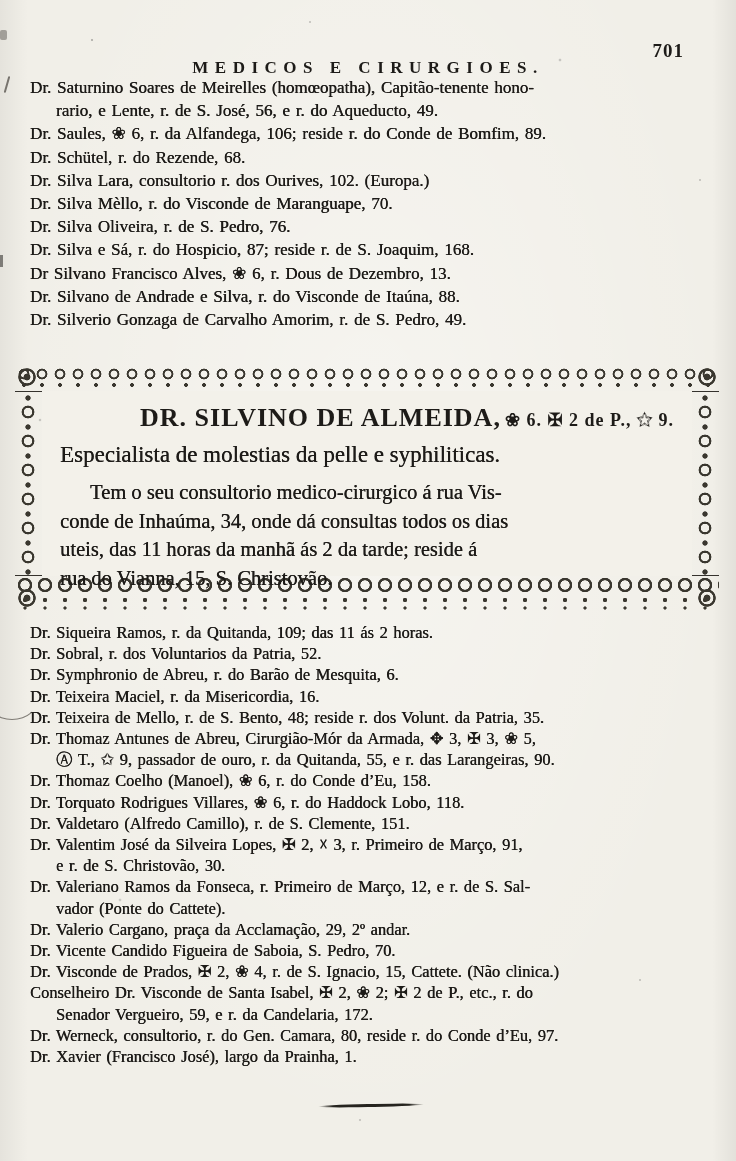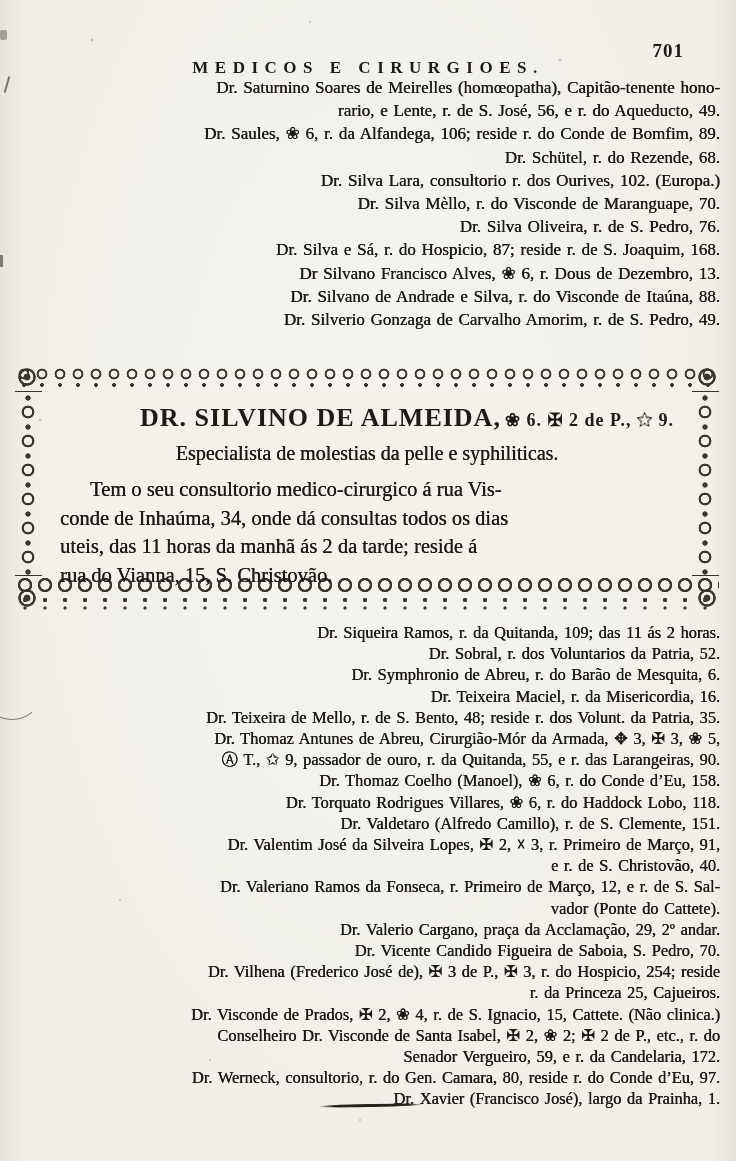--- a/index.html
+++ b/index.html
@@ -34,21 +34,21 @@
   
   .hdr-title{position:absolute;top:38px;left:0;width:736px;text-align:center;
     font-weight:700;font-size:17px;letter-spacing:6.5px;margin-top:20px;}
   .hdr-page{position:absolute;top:40px;right:52px;font-weight:700;font-size:19px;letter-spacing:1px;}
   
   .dir{position:absolute;left:30px;right:16px;font-size:17px;
     text-shadow:0.35px 0 0 currentColor; word-spacing:1.5px;}
   .dir-top{top:76px;line-height:23.2px;}
   .dir-bottom{top:622px;line-height:21.2px;font-size:16.4px;}
   .entry{margin:0;}
-  .line{white-space:nowrap;text-align:right;}
+  .line{white-space:nowrap;}
   .line.cont{padding-left:26px;}
   
   .ad{position:absolute;top:366px;left:15px;width:704px;height:247px;}
   .ad-top,.ad-bottom{position:absolute;left:0;right:0;}
   .ad-top{top:0;height:25px;border-bottom:1.5px solid #35322d;
     background-image:
       radial-gradient(circle at 9px 8px, rgba(0,0,0,0) 3.2px, #3a372f 3.7px 5.1px, rgba(0,0,0,0) 5.7px),
       radial-gradient(circle 2px at 9px 19px, #3a372f 1.6px, rgba(0,0,0,0) 2.2px);
     background-size:18px 25px;}
   .ad-bottom{bottom:0;height:37px;border-top:1.5px solid #35322d;
@@ -67,21 +67,21 @@
   .ad-corner{position:absolute;width:26px;height:26px;
     background:radial-gradient(circle at 50% 50%, #3a372f 3px, rgba(0,0,0,0) 3.8px),
       radial-gradient(circle at 50% 50%, rgba(0,0,0,0) 6px, #3a372f 6.6px 8.4px, rgba(0,0,0,0) 9px);}
   .c-tl{top:-2px;left:-1px;} .c-tr{top:-2px;right:-1px;}
   .c-bl{bottom:2px;left:-1px;} .c-br{bottom:2px;right:-1px;}
   .ad-inner{position:absolute;left:27px;right:27px;top:25px;bottom:37px;
     background:#f3f1ea;padding:10px 18px 0 18px;box-sizing:border-box;}
   .ad-titlerow{text-align:right;white-space:nowrap;margin-top:2px;}
   .ad-title{font-weight:700;font-size:26px;letter-spacing:1px;}
   .ad-honors{font-weight:700;font-size:18px;letter-spacing:1px;}
-  .ad-subtitle{text-align:center;font-size:20px;margin-top:9px;
+  .ad-subtitle{font-size:23px;margin-top:9px;
     text-shadow:0.3px 0 0 currentColor;}
   .ad-body{margin-top:10px;font-size:20.5px;line-height:28.5px;
     text-shadow:0.3px 0 0 currentColor;}
   .ad-body .bline{white-space:nowrap;}
   .ad-body .bline.indent{padding-left:30px;}
   
   .end-rule{position:absolute;top:1104px;left:318px;width:106px;height:3.2px;
     background:linear-gradient(90deg, rgba(0,0,0,0), #26241f 14%, #26241f 86%, rgba(0,0,0,0));
     border-radius:50%;transform:rotate(-1.2deg);}
   
@@ -184,35 +184,31 @@
         <div class="line">Dr. Thomaz Coelho (Manoel), ❀ 6, r. do Conde d’Eu, 158.</div>
       </div>
       <div class="entry">
         <div class="line">Dr. Torquato Rodrigues Villares, ❀ 6, r. do Haddock Lobo, 118.</div>
       </div>
       <div class="entry">
         <div class="line">Dr. Valdetaro (Alfredo Camillo), r. de S. Clemente, 151.</div>
       </div>
       <div class="entry">
         <div class="line">Dr. Valentim José da Silveira Lopes, ✠ 2, ☓ 3, r. Primeiro de Março, 91,</div>
-        <div class="line cont">e r. de S. Christovão, 40.</div>
+        <div class="line cont">e r. de S. Christovão, 30.</div>
       </div>
       <div class="entry">
         <div class="line">Dr. Valeriano Ramos da Fonseca, r. Primeiro de Março, 12, e r. de S. Sal-</div>
         <div class="line cont">vador (Ponte do Cattete).</div>
       </div>
       <div class="entry">
         <div class="line">Dr. Valerio Cargano, praça da Acclamação, 29, 2º andar.</div>
       </div>
       <div class="entry">
         <div class="line">Dr. Vicente Candido Figueira de Saboia, S. Pedro, 70.</div>
-      </div>
-      <div class="entry">
-        <div class="line">Dr. Vilhena (Frederico José de), ✠ 3 de P., ✠ 3, r. do Hospicio, 254; reside</div>
-        <div class="line cont">r. da Princeza 25, Cajueiros.</div>
       </div>
       <div class="entry">
         <div class="line">Dr. Visconde de Prados, ✠ 2, ❀ 4, r. de S. Ignacio, 15, Cattete. (Não clinica.)</div>
       </div>
       <div class="entry">
         <div class="line">Conselheiro Dr. Visconde de Santa Isabel, ✠ 2, ❀ 2; ✠ 2 de P., etc., r. do</div>
         <div class="line cont">Senador Vergueiro, 59, e r. da Candelaria, 172.</div>
       </div>
       <div class="entry">
         <div class="line">Dr. Werneck, consultorio, r. do Gen. Camara, 80, reside r. do Conde d’Eu, 97.</div>

